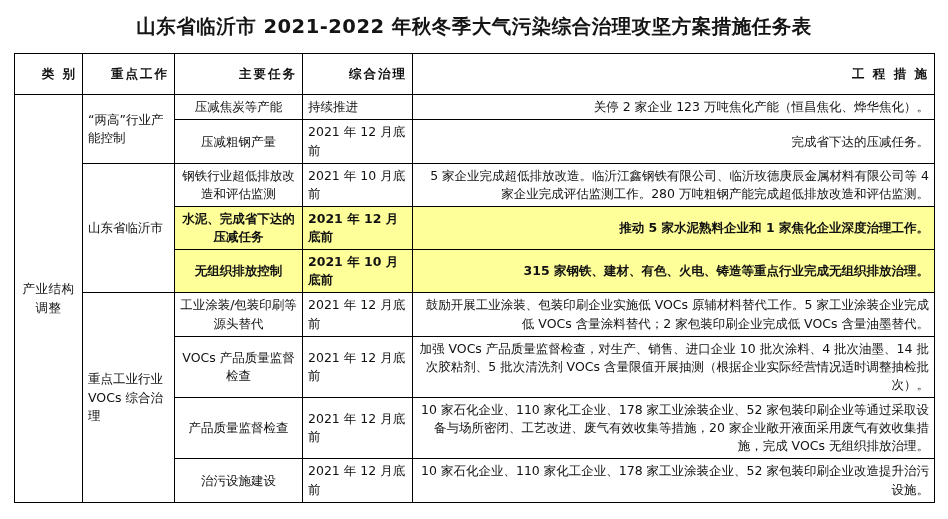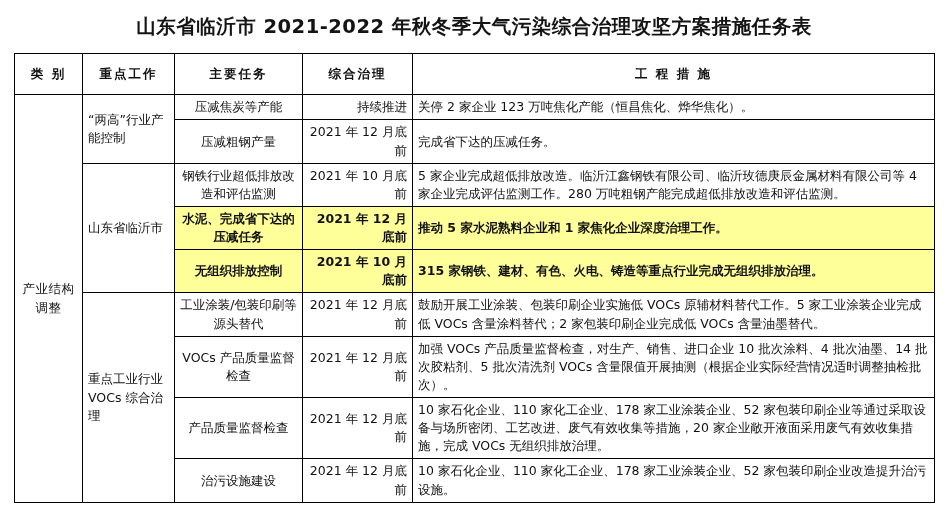--- a/index.html
+++ b/index.html
@@ -39,40 +39,40 @@
   }
   table.main td, table.main th {
     border: 1px solid #000000;
     vertical-align: middle;
     padding: 3px 5px;
     font-size: 12.5px;
     line-height: 1.45;
     color: #111111;
   }
   thead th {
-    text-align: center;
+    text-align: right;
     font-weight: bold;
     font-size: 13.5px;
     letter-spacing: 2px;
     height: 34px;
     padding: 2px 4px;
   }
   .cat {
     text-align: center;
     font-size: 13px;
     letter-spacing: 0.5px;
     margin-left: 28px;
   }
   .grp {
     text-align: left;
     font-size: 13px;
   }
   .task { text-align: center; }
-  .deadline { text-align: right; }
-  .measure { text-align: left; }
+  .deadline { text-align: left; }
+  .measure { text-align: right; }
   .hl {
     background: #ffff99;
     font-weight: bold;
     color: #000000;
   }
   col.col-cat { width: 68px; }
   col.col-grp { width: 92px; }
   col.col-task { width: 128px; }
   col.col-dl { width: 110px; }
   col.col-ms { width: 522px; }

